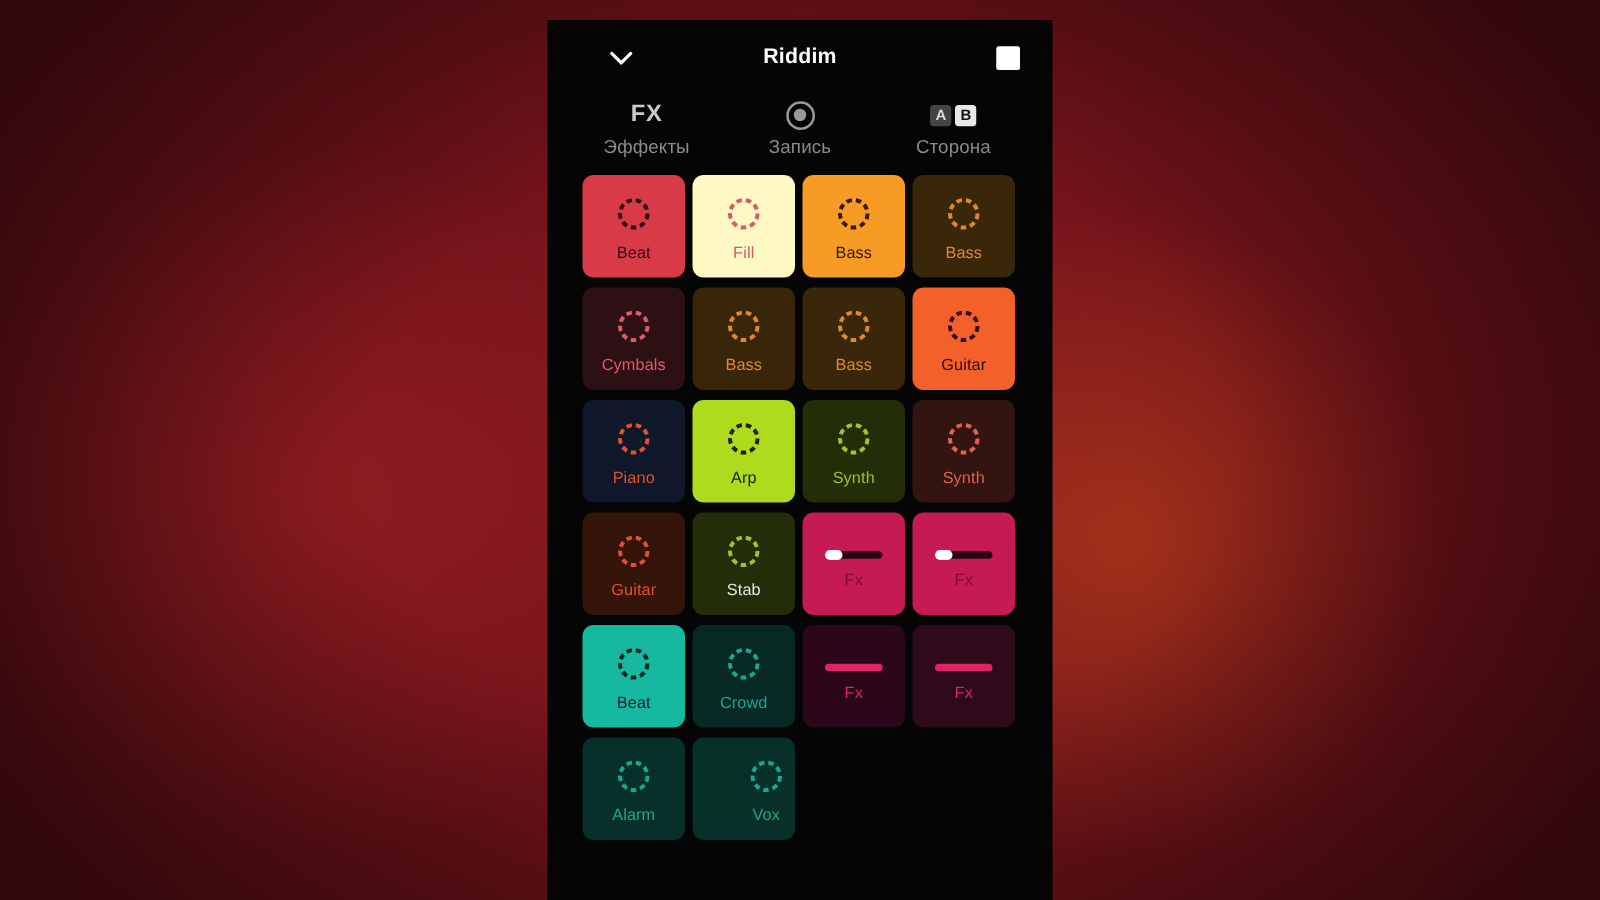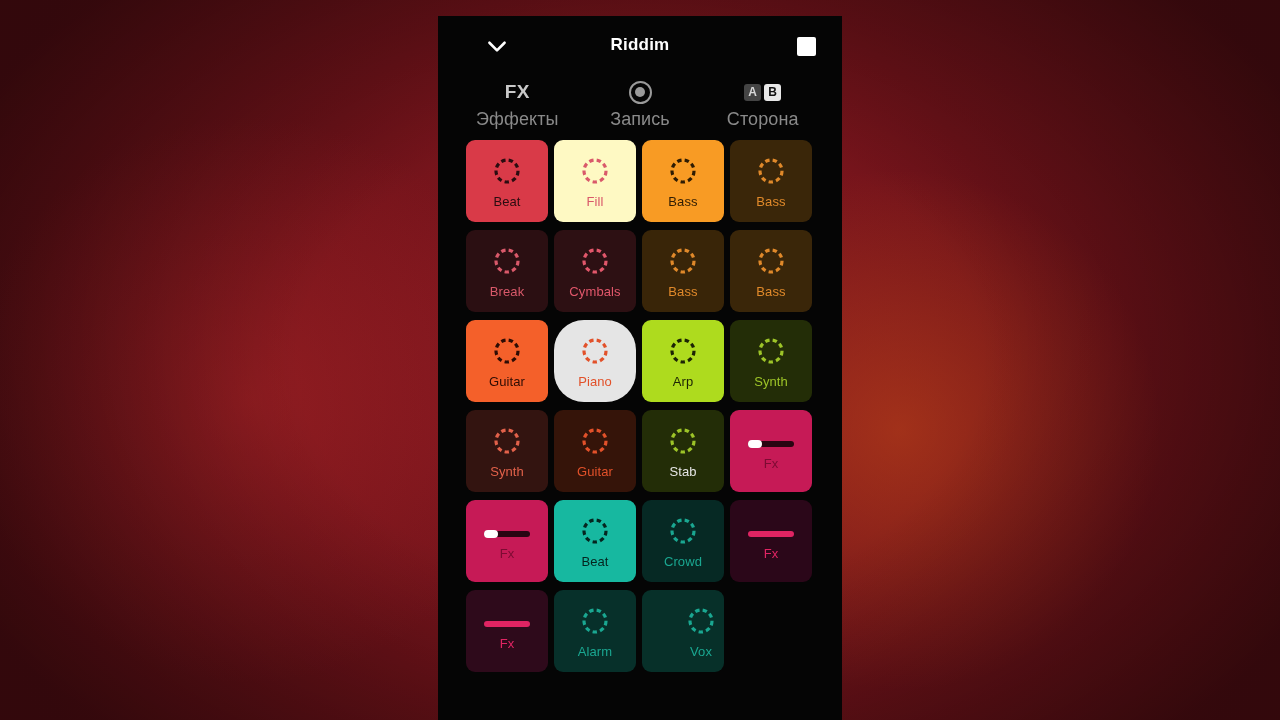--- a/index.html
+++ b/index.html
@@ -94,21 +94,21 @@
     padding-top: 4px;
   }
   .tool-glyph {
     height: 24px;
     display: flex;
     align-items: center;
     justify-content: center;
   }
   .tool-label {
     margin-top: 5px;
-    font-size: 18px;
+    font-size: 15px;
     color: #8a8a8a;
     letter-spacing: 0.1px;
   }
   #fx-text {
     font-size: 19px;
     font-weight: bold;
     color: #c9c9c9;
     letter-spacing: 0.5px;
   }
   #rec-ring {
@@ -268,28 +268,20 @@
         <div class="pad-label" style="color: rgb(46, 28, 3);">Bass</div>
       </div>
       <div class="pad" style="background: rgb(58, 38, 9);">
         <div class="pad-icon">
           <svg viewBox="0 0 30 30">
             <circle cx="15" cy="15" r="11" fill="none" stroke="#e0892a" stroke-width="3.2" stroke-dasharray="4.4 3.2" stroke-linecap="butt"></circle>
           </svg>
         </div>
         <div class="pad-label" style="color: rgb(224, 137, 42);">Bass</div>
       </div>
-      <div class="pad" style="background: rgb(43, 15, 18);">
-        <div class="pad-icon">
-          <svg viewBox="0 0 30 30">
-            <circle cx="15" cy="15" r="11" fill="none" stroke="#d9596a" stroke-width="3.2" stroke-dasharray="4.4 3.2" stroke-linecap="butt"></circle>
-          </svg>
-        </div>
-        <div class="pad-label" style="color: rgb(217, 89, 106);">Break</div>
-      </div>
       <div class="pad" style="background: rgb(45, 16, 19);">
         <div class="pad-icon">
           <svg viewBox="0 0 30 30">
             <circle cx="15" cy="15" r="11" fill="none" stroke="#e2576b" stroke-width="3.2" stroke-dasharray="4.4 3.2" stroke-linecap="butt"></circle>
           </svg>
         </div>
         <div class="pad-label" style="color: rgb(226, 87, 107);">Cymbals</div>
       </div>
       <div class="pad" style="background: rgb(57, 37, 8);">
         <div class="pad-icon">
@@ -308,21 +300,21 @@
         <div class="pad-label" style="color: rgb(224, 137, 42);">Bass</div>
       </div>
       <div class="pad" style="background: rgb(244, 96, 42);">
         <div class="pad-icon">
           <svg viewBox="0 0 30 30">
             <circle cx="15" cy="15" r="11" fill="none" stroke="#2d0c04" stroke-width="3.2" stroke-dasharray="4.4 3.2" stroke-linecap="butt"></circle>
           </svg>
         </div>
         <div class="pad-label" style="color: rgb(45, 12, 4);">Guitar</div>
       </div>
-      <div class="pad" style="background: #e5e5e5; border-radius: 30px;">
+      <div class="pad" style="background: #0f172a;">
         <div class="pad-icon">
           <svg viewBox="0 0 30 30">
             <circle cx="15" cy="15" r="11" fill="none" stroke="#e2512a" stroke-width="3.2" stroke-dasharray="4.4 3.2" stroke-linecap="butt"></circle>
           </svg>
         </div>
         <div class="pad-label" style="color: rgb(226, 81, 42);">Piano</div>
       </div>
       <div class="pad" style="background: rgb(174, 219, 30);">
         <div class="pad-icon">
           <svg viewBox="0 0 30 30">

